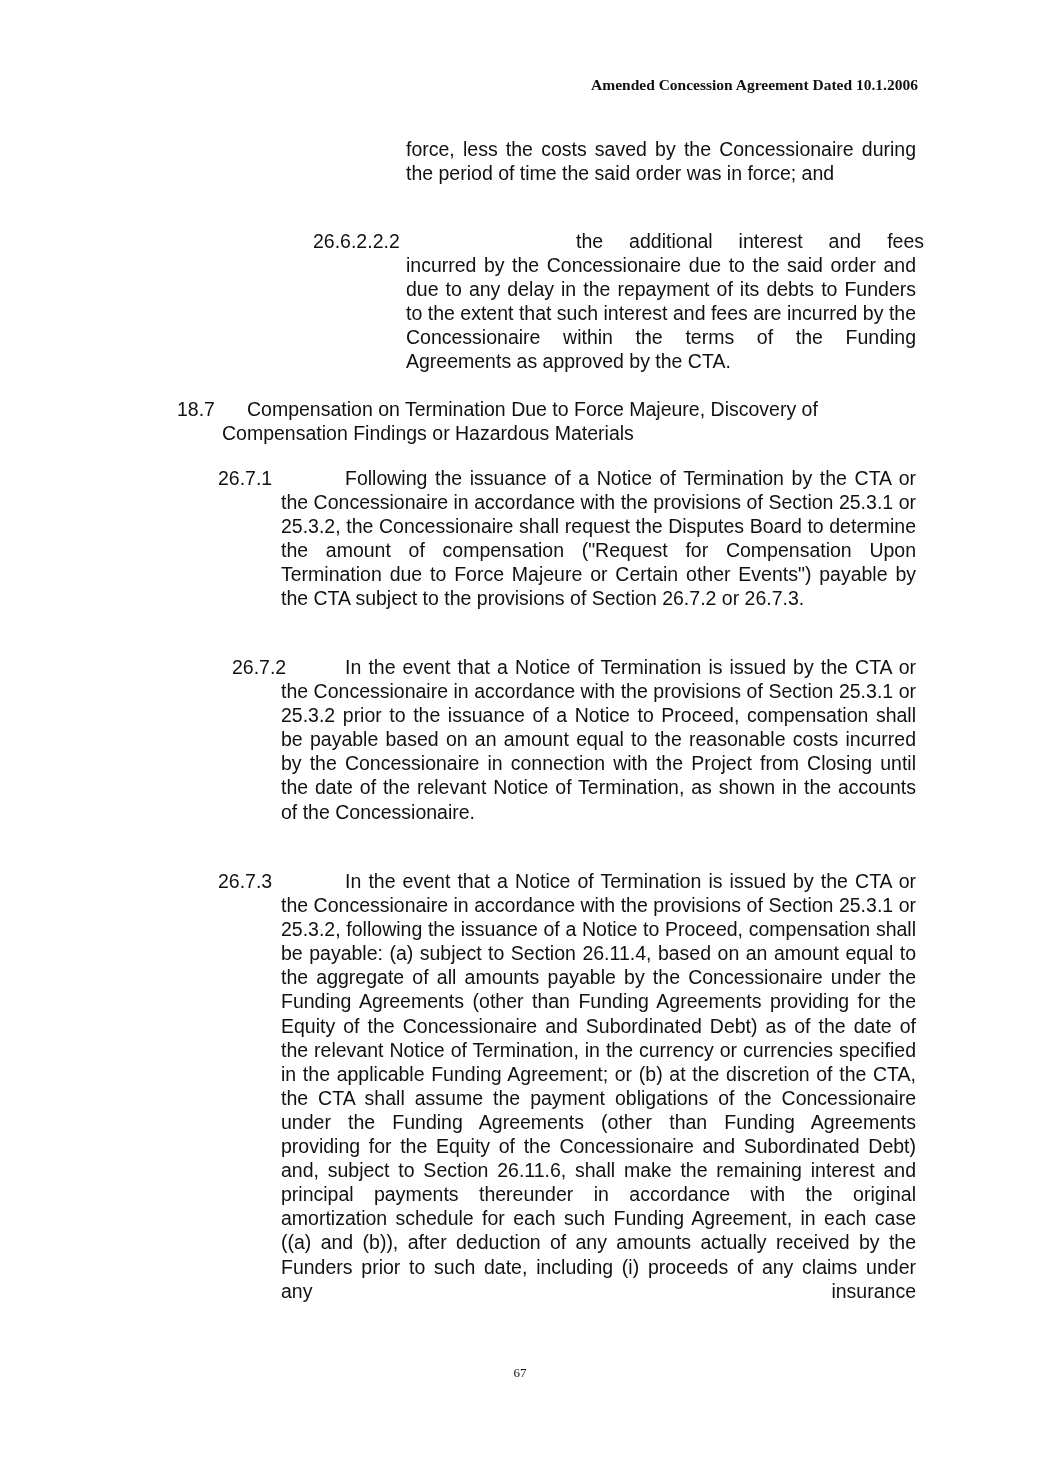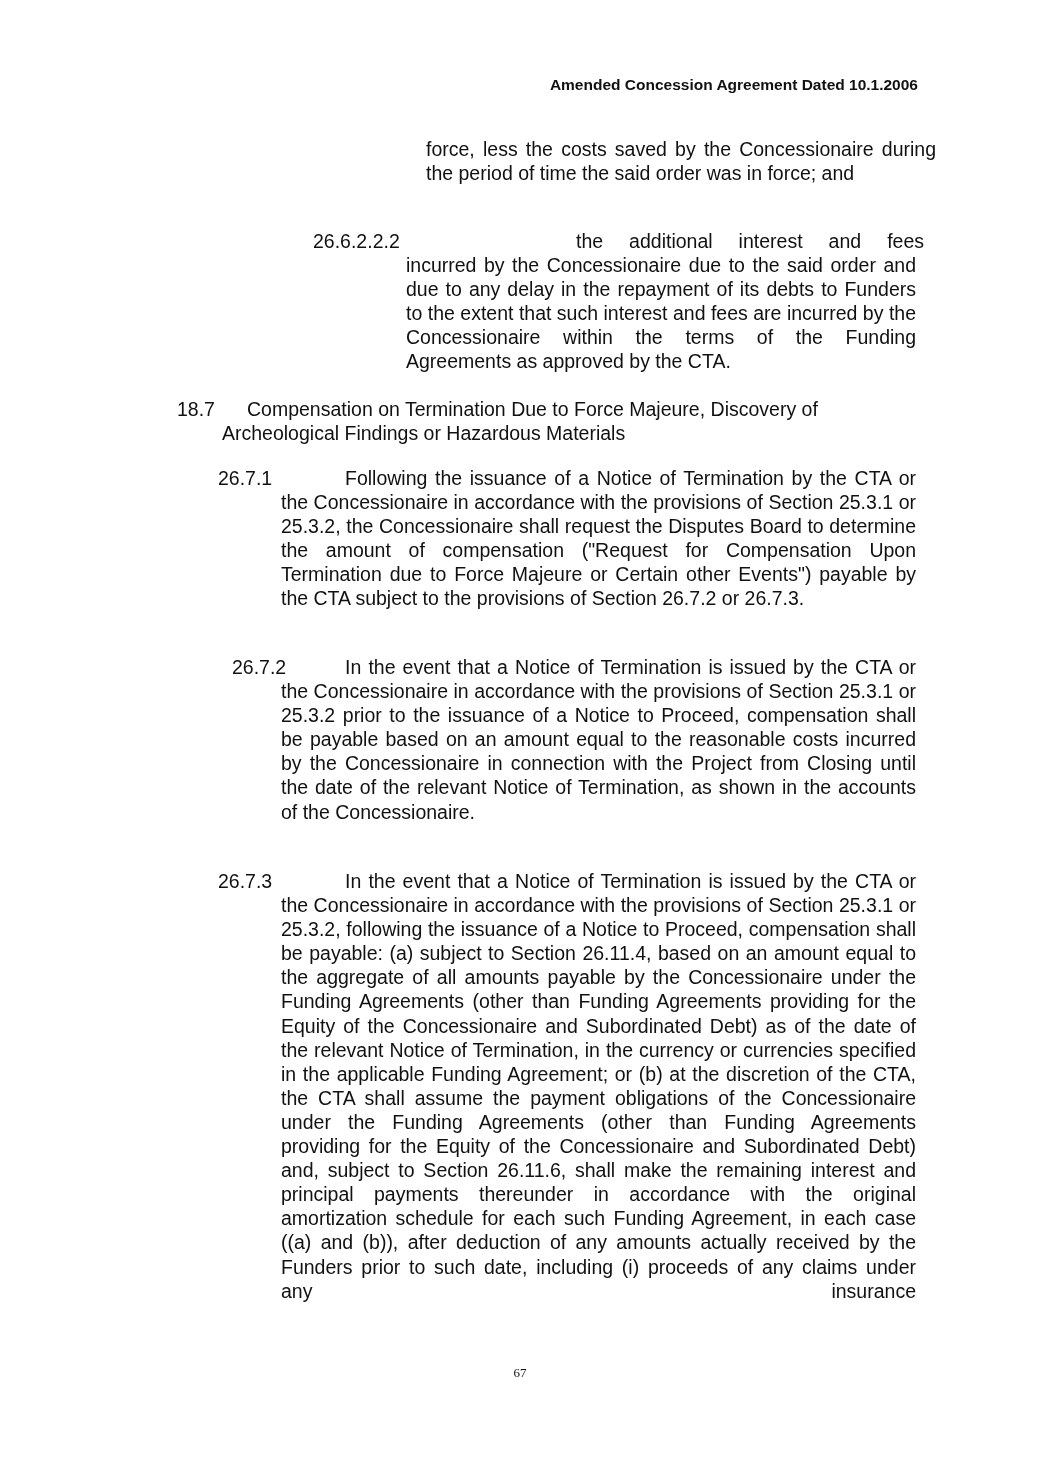--- a/index.html
+++ b/index.html
@@ -1,45 +1,45 @@
 <!DOCTYPE html>
 <html><head>
 <meta charset="utf-8">
 <style>
   html, body { margin: 0; padding: 0; background: #ffffff; }
   body { width: 1040px; height: 1471px; position: relative; overflow: hidden; color: #111; }
   .header {
     position: absolute; top: 74px; right: 122px; text-align: right;
-    font-family: Liberation Sans, sans-serif; font-weight: bold; font-size: 15.5px; line-height: 21px;
+    font-family: Liberation Serif, serif; font-weight: bold; font-size: 15.5px; line-height: 21px;
   }
   .sans { font-family: "Liberation Sans", sans-serif; font-size: 19.5px; line-height: 24.1px; }
   .para { position: absolute; text-align: justify; text-align-last: left; }
   .num { position: absolute; }
   .heading { position: absolute; font-weight: normal; }
   .footer {
     position: absolute; top: 1365px; left: 0; width: 1040px; text-align: center;
     font-family: "Liberation Serif", serif; font-size: 13px;
   }
 </style>
 </head>
 <body>
 
 <div class="header">
   <div>Amended Concession Agreement Dated 10.1.2006</div>
 </div>
 
-<div class="para sans" style="top:137px; left:426px; width:510px;">force, less the costs saved by the Concessionaire during the period of time the said order was in force; and</div>
+<div class="para sans" style="top:137px; left:406px; width:510px;">force, less the costs saved by the Concessionaire during the period of time the said order was in force; and</div>
 
 <div class="num sans" style="top:229px; left:313px;">26.6.2.2.2</div>
 <div class="para sans" style="top:229px; left:568px; width:348px; text-align-last: justify; margin-left: 8px;">the additional interest and fees</div>
 <div class="para sans" style="top:253px; left:406px; width:510px;">incurred by the Concessionaire due to the said order and due to any delay in the repayment of its debts to Funders to the extent that such interest and fees are incurred by the Concessionaire within the terms of the Funding Agreements as approved by the CTA.</div>
 
 <div class="num sans" style="top:397px; left:177px;">18.7</div>
 <div class="heading sans" style="top:397px; left:247px; width:680px;">Compensation on Termination Due to Force Majeure, Discovery of</div>
-<div class="heading sans" style="top:421px; left:222px; width:700px;">Archeological Findings or Hazardous Materials</div>
+<div class="heading sans" style="top:421px; left:222px; width:700px;">Compensation Findings or Hazardous Materials</div>
 
 <div class="num sans" style="top:466px; left:218px;">26.7.1</div>
 <div class="para sans" style="top:466px; left:281px; width:635px; text-indent:64px;">Following the issuance of a Notice of Termination by the CTA or the Concessionaire in accordance with the provisions of Section 25.3.1 or 25.3.2, the Concessionaire shall request the Disputes Board to determine the amount of compensation ("Request for Compensation Upon Termination due to Force Majeure or Certain other Events") payable by the CTA subject to the provisions of Section 26.7.2 or 26.7.3.</div>
 
 <div class="num sans" style="top:655px; left:218px;margin-left:14px;">26.7.2</div>
 <div class="para sans" style="top:655px; left:281px; width:635px; text-indent:64px;">In the event that a Notice of Termination is issued by the CTA or the Concessionaire in accordance with the provisions of Section 25.3.1 or 25.3.2 prior to the issuance of a Notice to Proceed, compensation shall be payable based on an amount equal to the reasonable costs incurred by the Concessionaire in connection with the Project from Closing until the date of the relevant Notice of Termination, as shown in the accounts of the Concessionaire.</div>
 
 <div class="num sans" style="top:869px; left:218px;">26.7.3</div>
 <div class="para sans" style="top:869px; left:281px; width:635px; text-indent:64px; text-align-last: justify;">In the event that a Notice of Termination is issued by the CTA or the Concessionaire in accordance with the provisions of Section 25.3.1 or 25.3.2, following the issuance of a Notice to Proceed, compensation shall be payable: (a) subject to Section 26.11.4, based on an amount equal to the aggregate of all amounts payable by the Concessionaire under the Funding Agreements (other than Funding Agreements providing for the Equity of the Concessionaire and Subordinated Debt) as of the date of the relevant Notice of Termination, in the currency or currencies specified in the applicable Funding Agreement; or (b) at the discretion of the CTA, the CTA shall assume the payment obligations of the Concessionaire under the Funding Agreements (other than Funding Agreements providing for the Equity of the Concessionaire and Subordinated Debt) and, subject to Section 26.11.6, shall make the remaining interest and principal payments thereunder in accordance with the original amortization schedule for each such Funding Agreement, in each case ((a) and (b)), after deduction of any amounts actually received by the Funders prior to such date, including (i) proceeds of any claims under any insurance</div>
 

